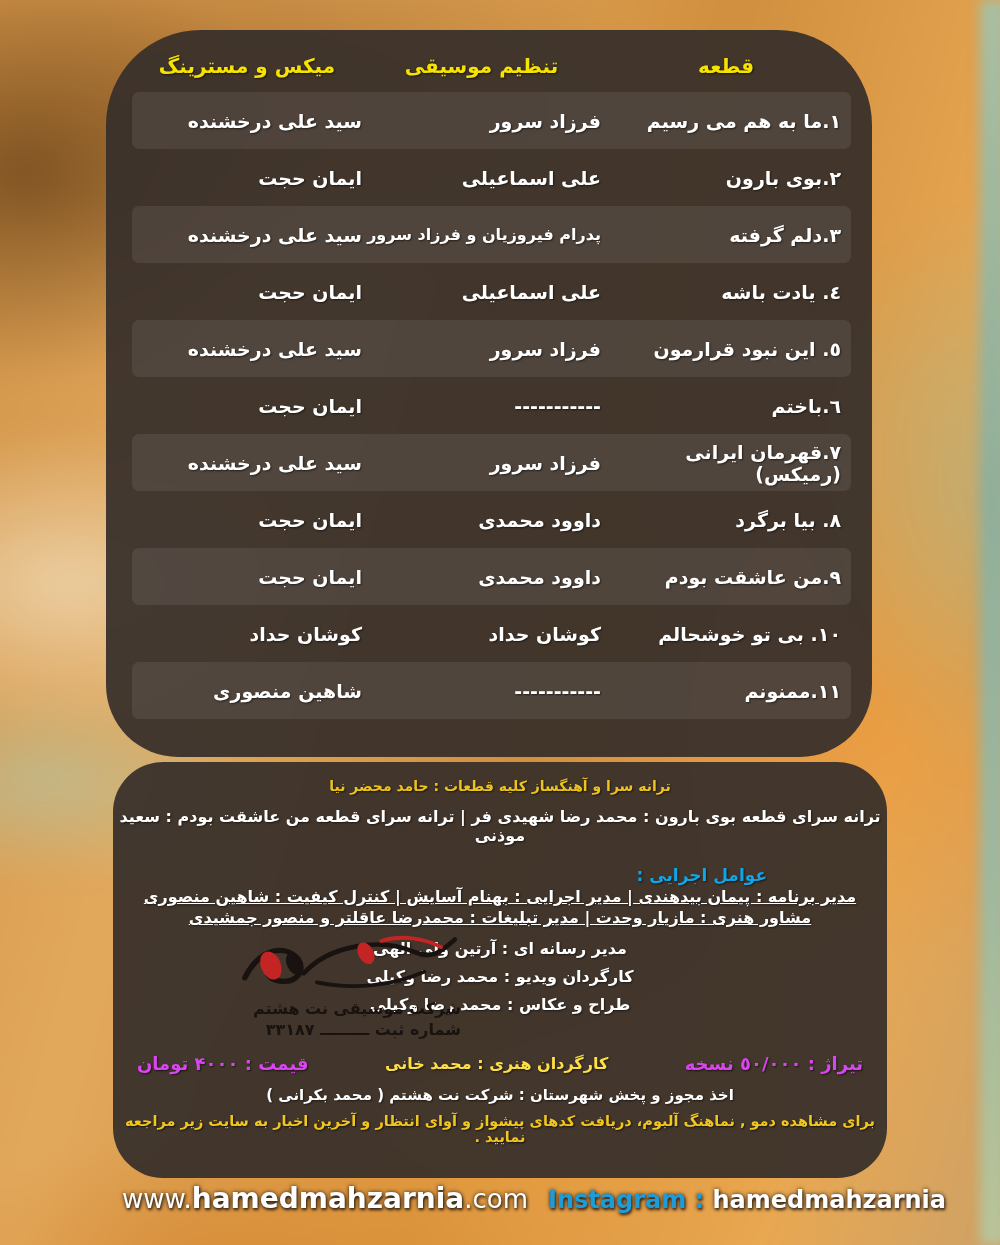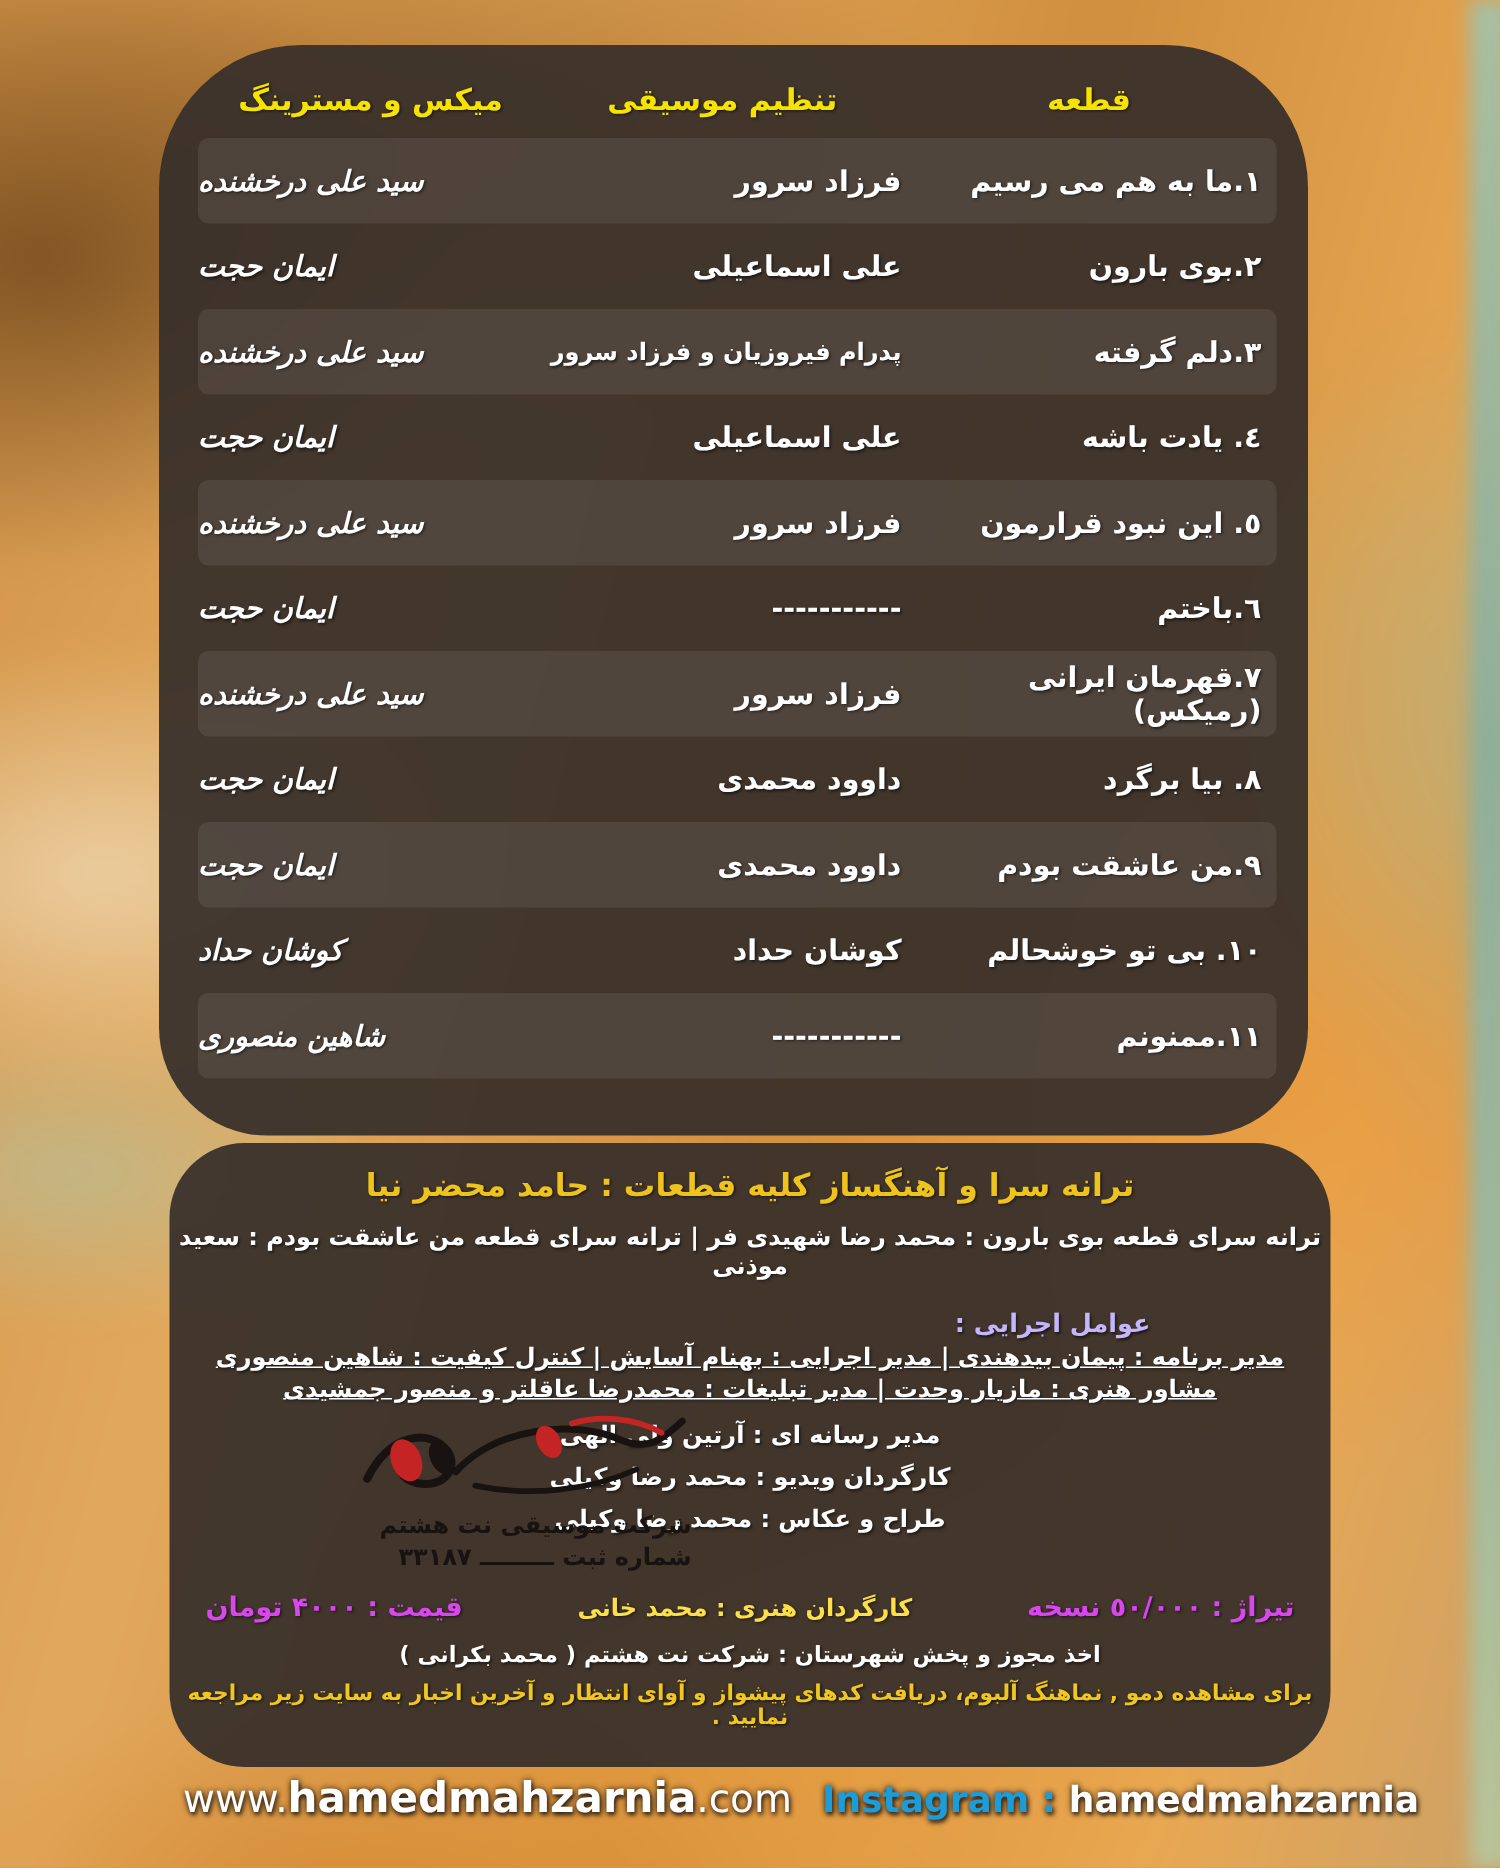--- a/index.html
+++ b/index.html
@@ -44,34 +44,34 @@
   }
   .thead div{text-align:center;}
   .rows{position:absolute;top:62px;right:21px;left:26px;}
   .trow{
     height:57px;border-radius:7px;color:#fff;font-weight:bold;font-size:19px;
     text-shadow:1px 1px 2px rgba(0,0,0,.55);
   }
   .trow.hl{background:rgba(255,255,255,.08);}
   .cell.track{text-align:right;padding-right:10px;}
   .cell.arranger{text-align:right;}
-  .cell.mix{text-align:left;font-style:italic;}
+  .cell.mix{text-align:right;}
   
   .credits{
     position:absolute;left:113px;top:762px;width:774px;height:416px;
     border-radius:50px;direction:rtl;color:#fff;text-align:center;
   }
   .c-title{
-    padding-top:16px;color:#eec31c;font-size:21px;font-weight:bold;
+    padding-top:16px;color:#eec31c;font-size:14px;font-weight:bold;
     text-shadow:1px 1px 2px rgba(0,0,0,.6);
   }
   .c-lyr{margin-top:13px;font-size:16px;font-weight:bold;text-shadow:1px 1px 2px rgba(0,0,0,.55);}
   .c-crew-head{
     margin-top:20px;text-align:right;padding-left:0;padding-right:120px;
-    color:#c4b5fd;font-size:17px;font-weight:bold;text-shadow:1px 1px 2px rgba(0,0,0,.6);
+    color:#0ea5e9;font-size:17px;font-weight:bold;text-shadow:1px 1px 2px rgba(0,0,0,.6);
   }
   .c-line{margin-top:2px;font-size:16px;font-weight:bold;text-shadow:1px 1px 2px rgba(0,0,0,.55);text-decoration:underline;}
   .media-block{position:relative;margin-top:12px;height:100px;}
   .media-lines div{margin-top:9px;font-size:16px;font-weight:bold;text-shadow:1px 1px 2px rgba(0,0,0,.55);}
   .logo-block{
     position:absolute;left:18px;top:-6px;width:330px;text-align:right;color:#111;
   }
   .logo-company{font-size:16px;font-weight:bold;color:#181210;}
   .logo-reg{font-size:16px;font-weight:bold;color:#181210;margin-top:2px;}
   .numbers-row{

